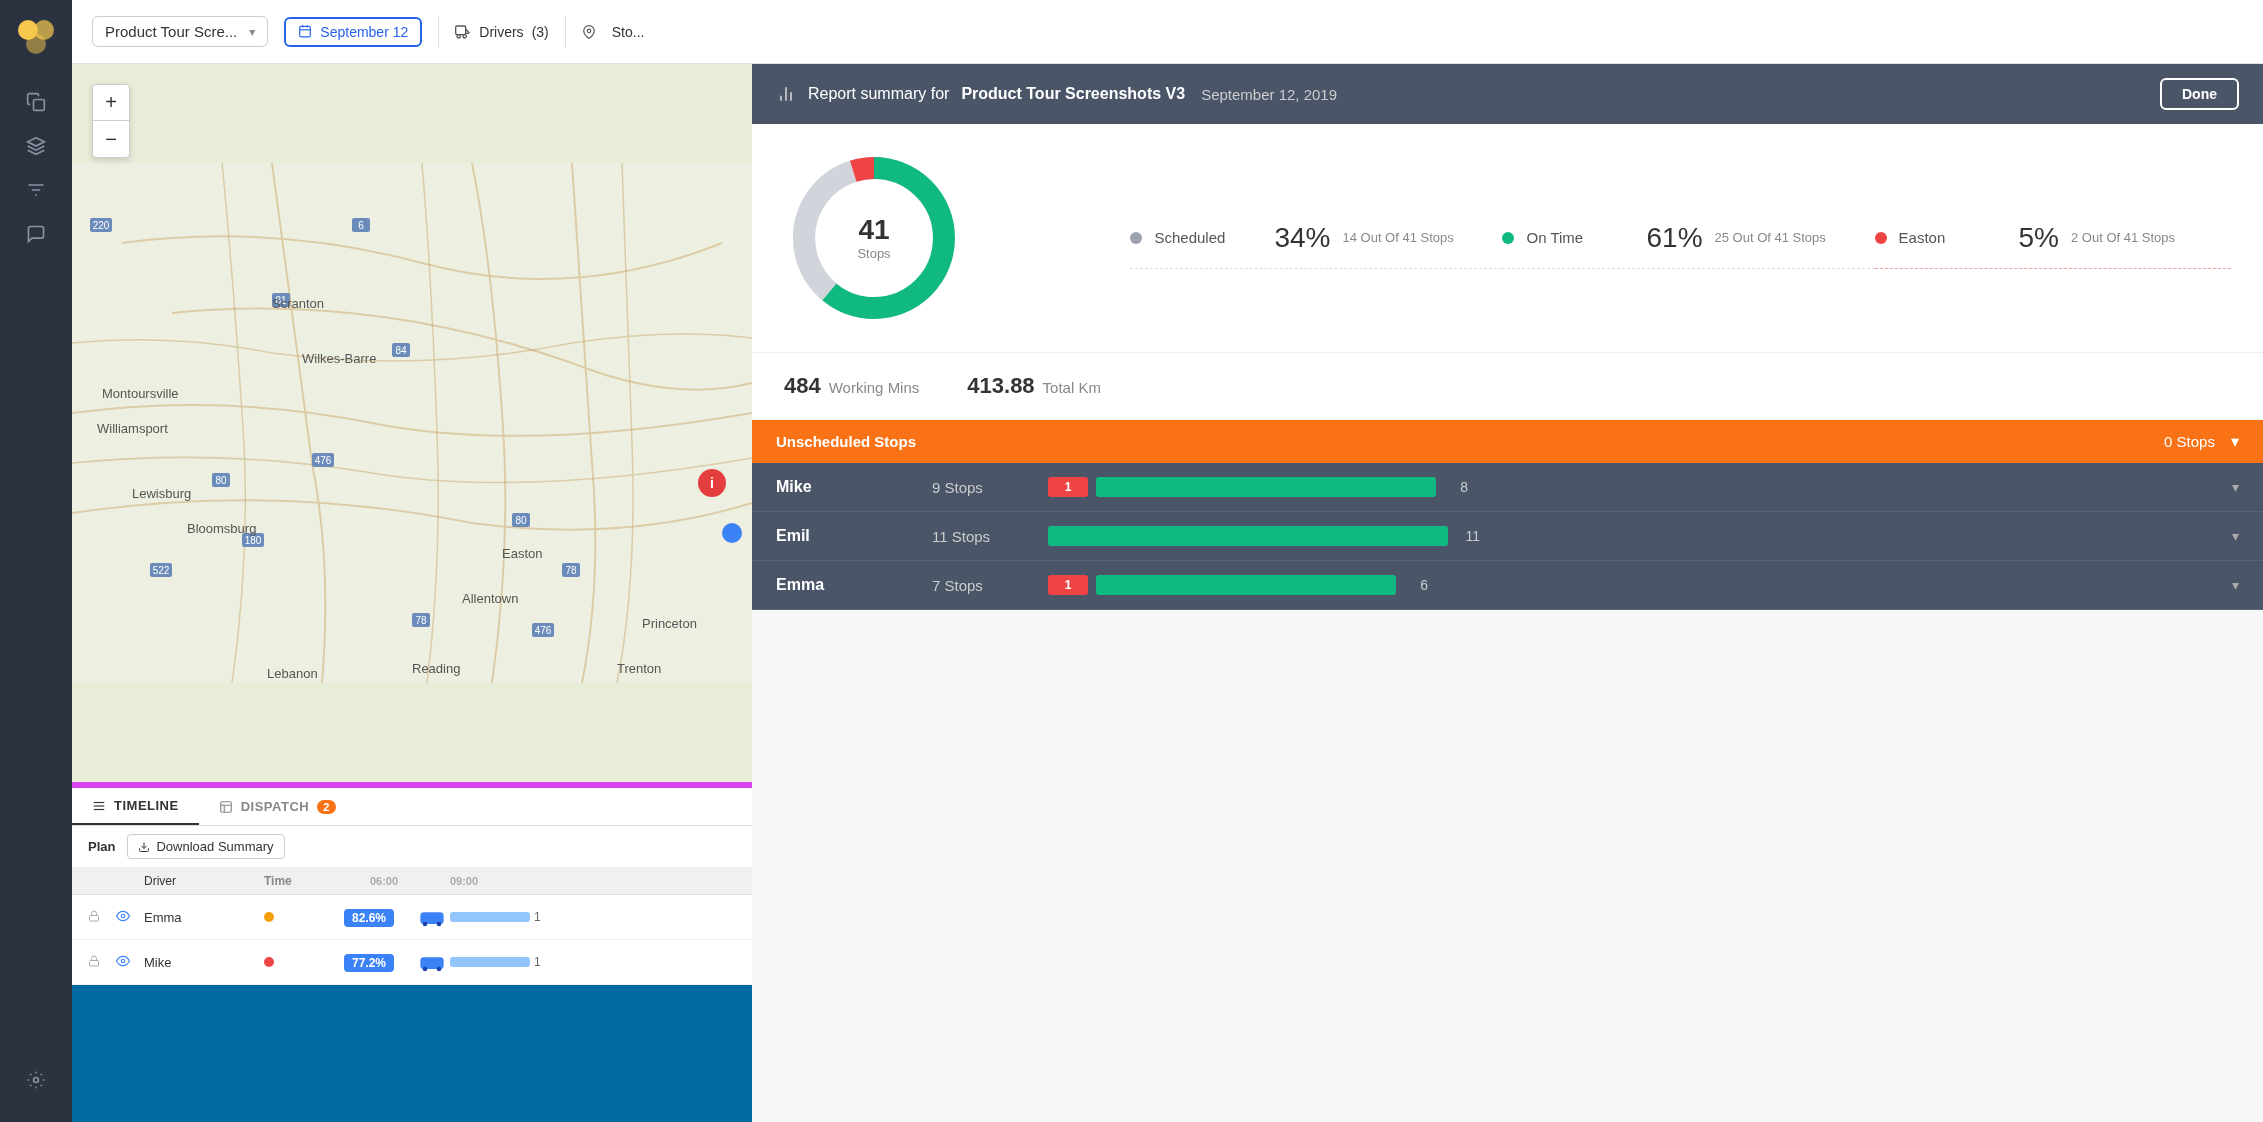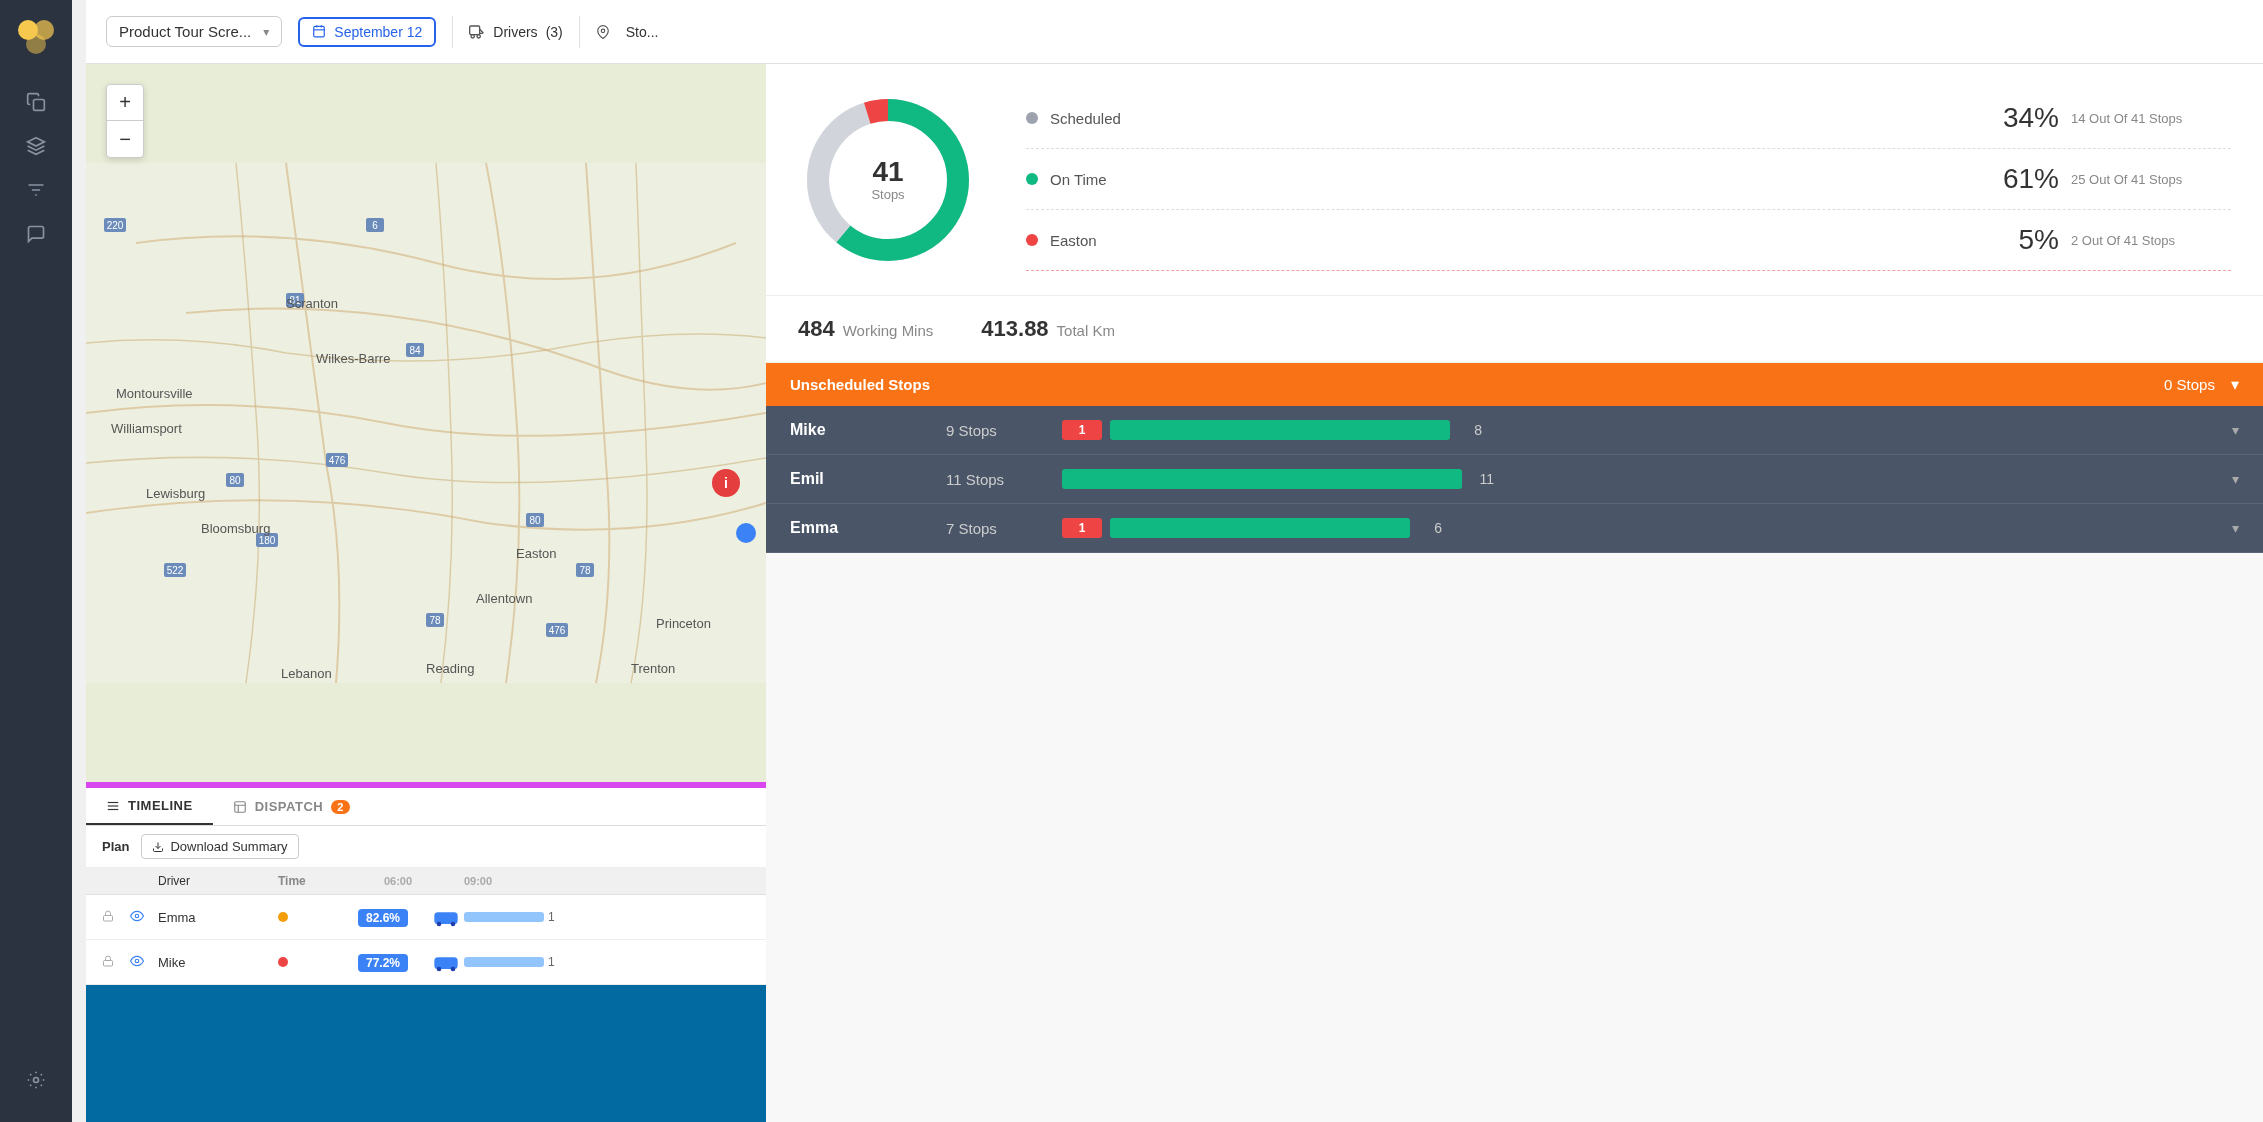--- a/index.html
+++ b/index.html
@@ -38,21 +38,20 @@
       margin-top: auto;
     }
 
     
     .main-area {
       flex: 1;
       display: flex;
       flex-direction: column;
       height: 100%;
       overflow: hidden;
-      padding-left: 14px;
     }
 
     
     .topbar {
       height: 64px;
       background: #fff;
       border-bottom: 1px solid #e0e0e0;
       display: flex;
       align-items: center;
       padding: 0 20px;
@@ -316,22 +315,22 @@
       color: #333;
       line-height: 1.1;
     }
     .donut-label {
       font-size: 13px;
       color: #888;
     }
     .stats-list {
       flex: 1;
       display: flex;
-      flex-direction: column;
       gap: 0;
+      justify-content: flex-end;
     }
     .stat-row {
       display: flex;
       align-items: center;
       padding: 14px 0;
       border-bottom: 1px dashed #ddd;
     }
     .stat-row:last-child { border-bottom: 1px dashed #f0a0a0; }
     .stat-dot { width: 12px; height: 12px; border-radius: 50%; margin-right: 12px; flex-shrink: 0; }
     .stat-name { font-size: 15px; color: #555; width: 120px; }
@@ -680,20 +679,33 @@
               </svg>
             <div style="height:10px;background:#93c5fd;border-radius:3px;width:80px;"></div>
             <span style="font-size:12px;color:#666;">1</span>
           </div>
         </div>
       </div>
     </div>
 
     <div class="report-panel">
 
+      <div class="report-header">
+        <div class="report-header-left">
+          <svg width="20" height="20" viewBox="0 0 24 24" fill="none" stroke="#ccc" stroke-width="2">
+              <line x1="18" y1="20" x2="18" y2="10"></line>
+              <line x1="12" y1="20" x2="12" y2="4"></line>
+              <line x1="6" y1="20" x2="6" y2="14"></line>
+            </svg>
+          <span class="report-title-regular">Report summary for</span>
+          <span class="report-title-bold">Product Tour Screenshots V3</span>
+          <span class="report-date">September 12, 2019</span>
+        </div>
+        <button class="done-btn">Done</button>
+      </div>
 
       <div class="report-summary">
 
         <div class="donut-container">
           <svg width="180" height="180" viewBox="0 0 180 180">
 
             <circle cx="90" cy="90" r="70" fill="none" stroke="#e5e7eb" stroke-width="22"></circle>
 
             <circle cx="90" cy="90" r="70" fill="none" stroke="#10b981" stroke-width="22" stroke-dasharray="268 439" stroke-dashoffset="0" transform="rotate(-90 90 90)"></circle>
 

